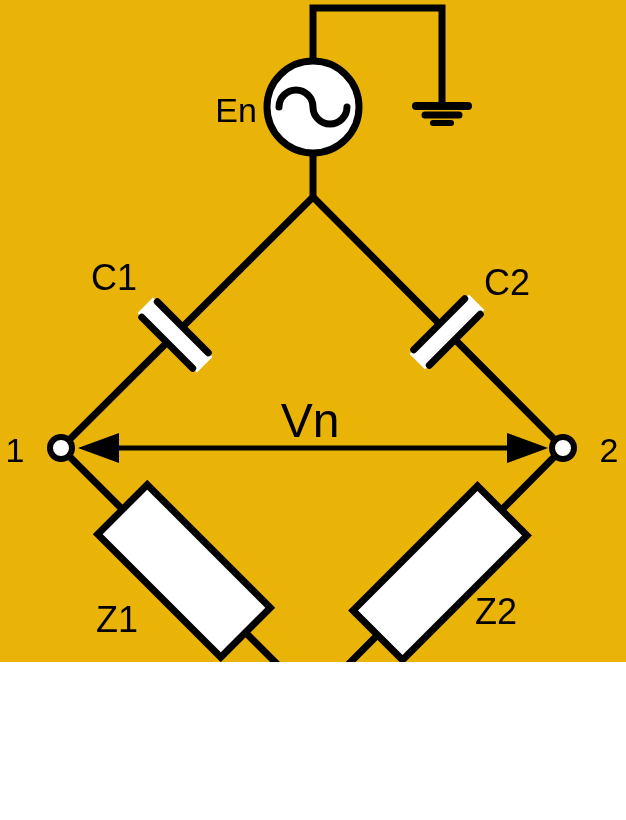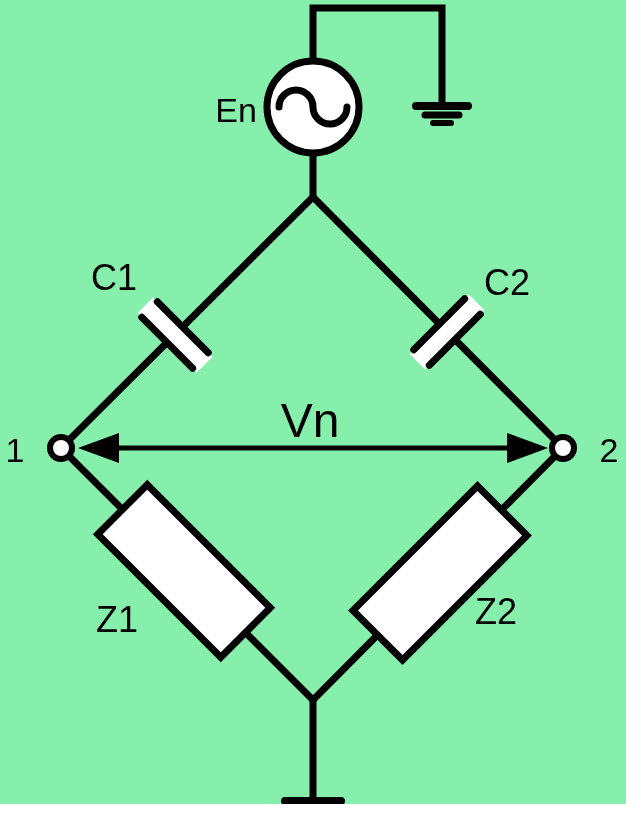--- a/index.html
+++ b/index.html
@@ -3,22 +3,22 @@
 <meta charset="utf-8">
 <style>
   html, body {
     margin: 0;
     padding: 0;
     background: #ffffff;
   }
   #stage {
     position: relative;
     width: 626px;
-    height: 804px;
-    background: #86efac;
+    height: 662px;
+    background: #eab308;
     overflow: hidden;
   }
   svg { display: block; }
   .wire {
     stroke: #000000;
     stroke-width: 7;
     fill: none;
     stroke-linecap: round;
   }
   .thinwire {

